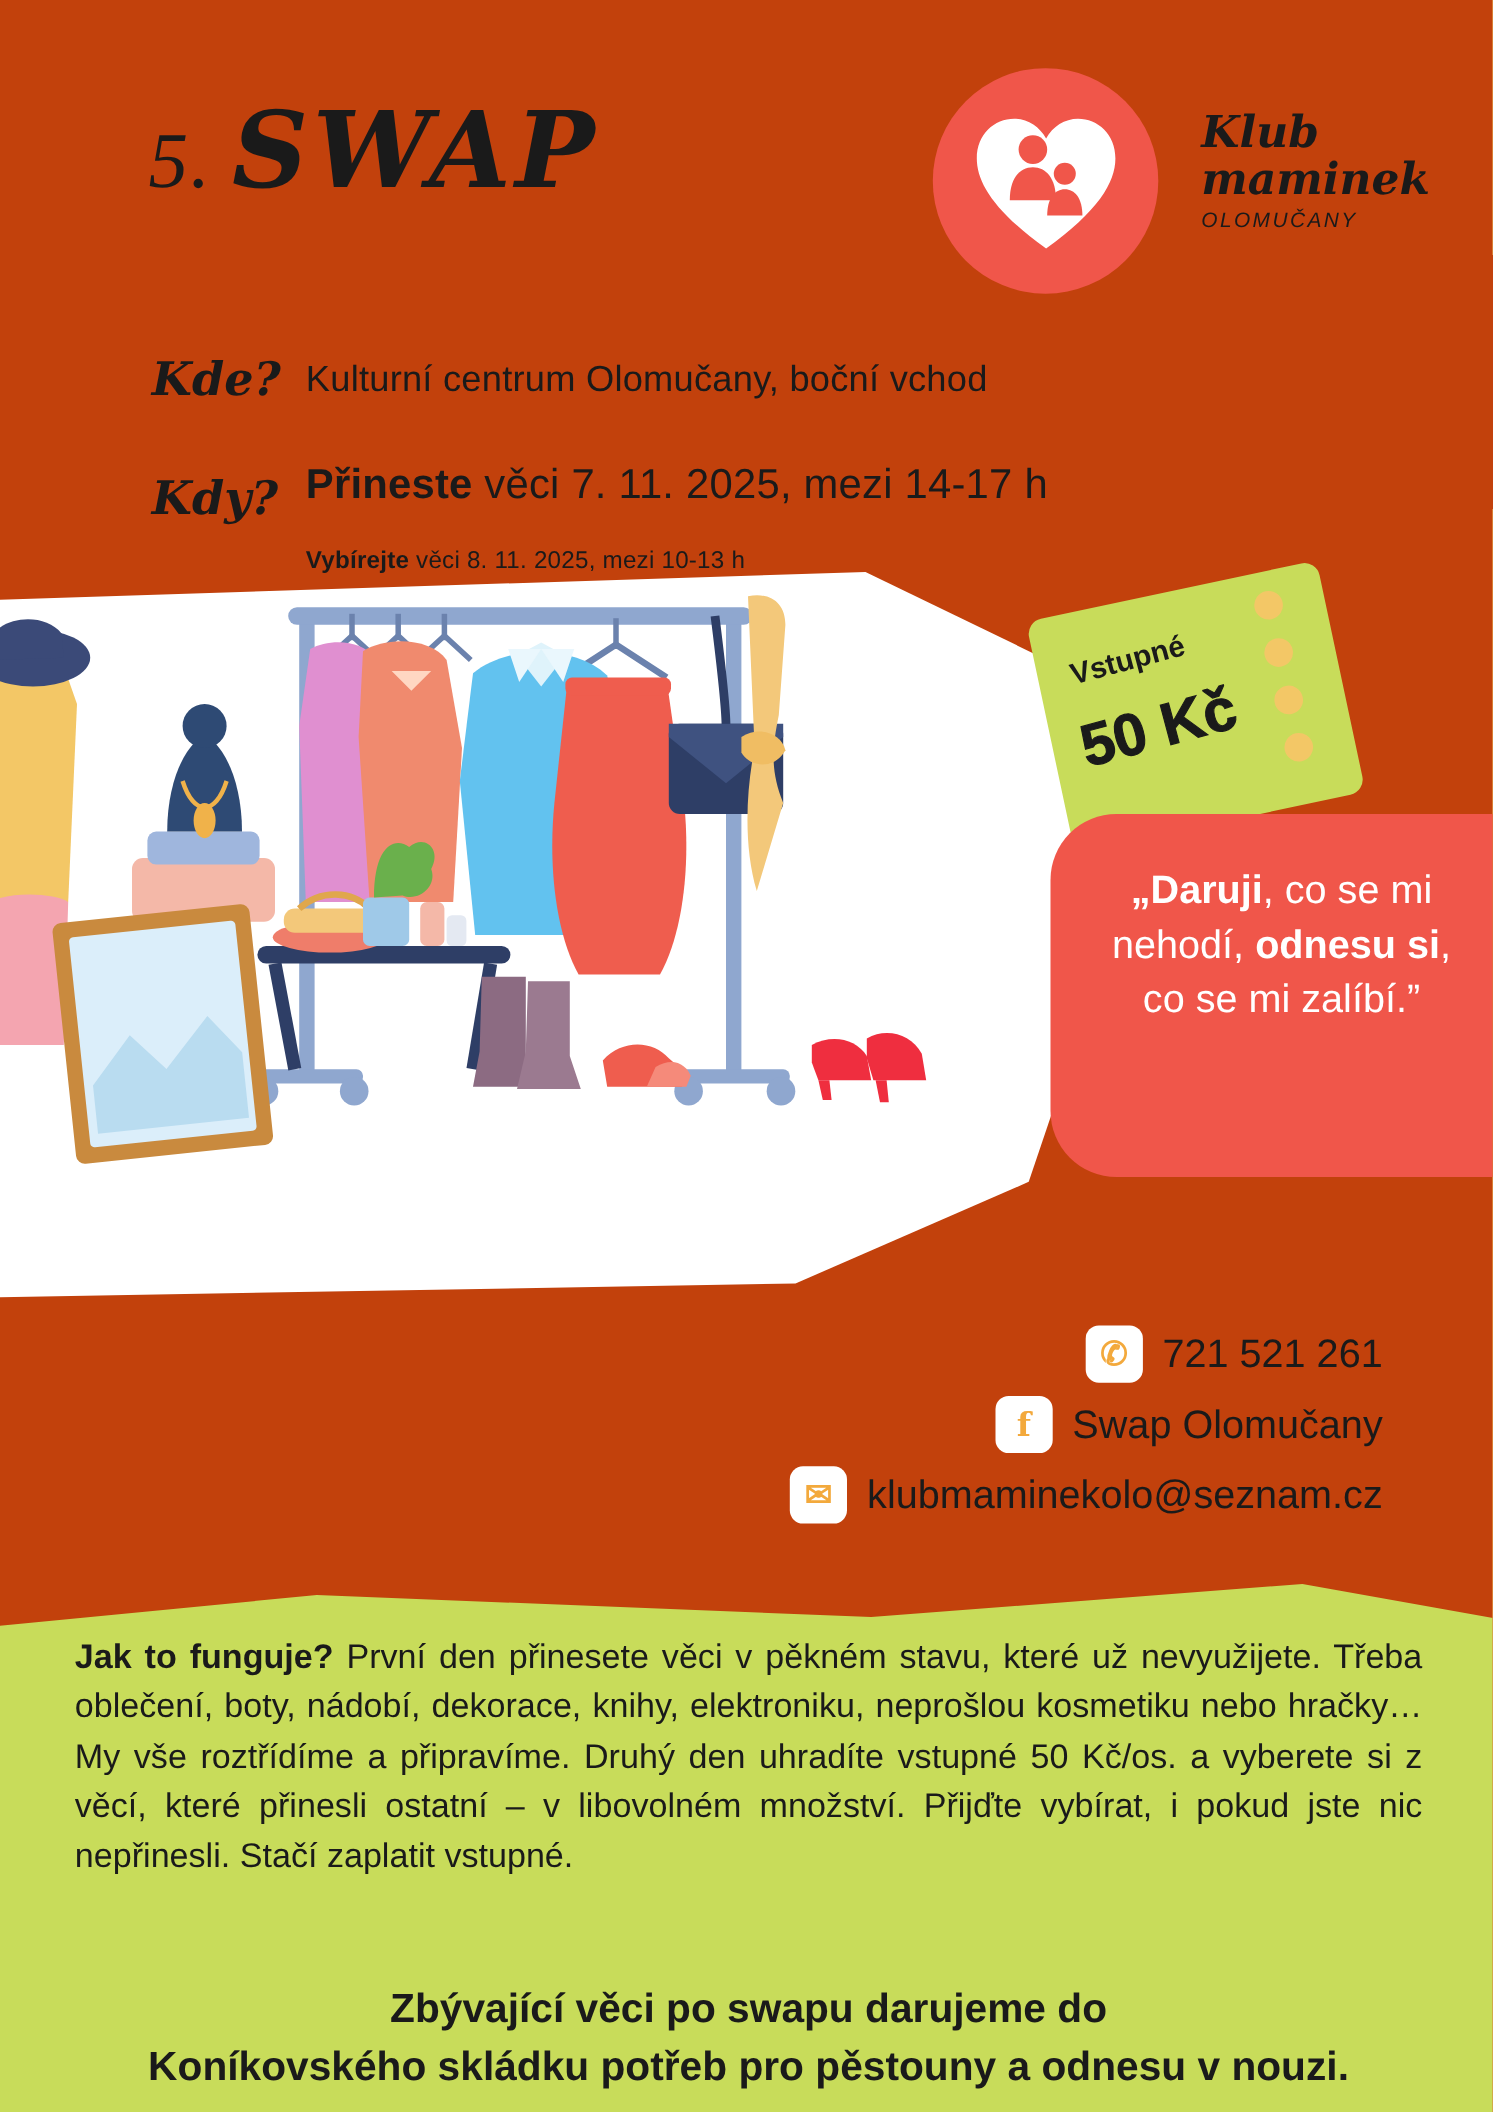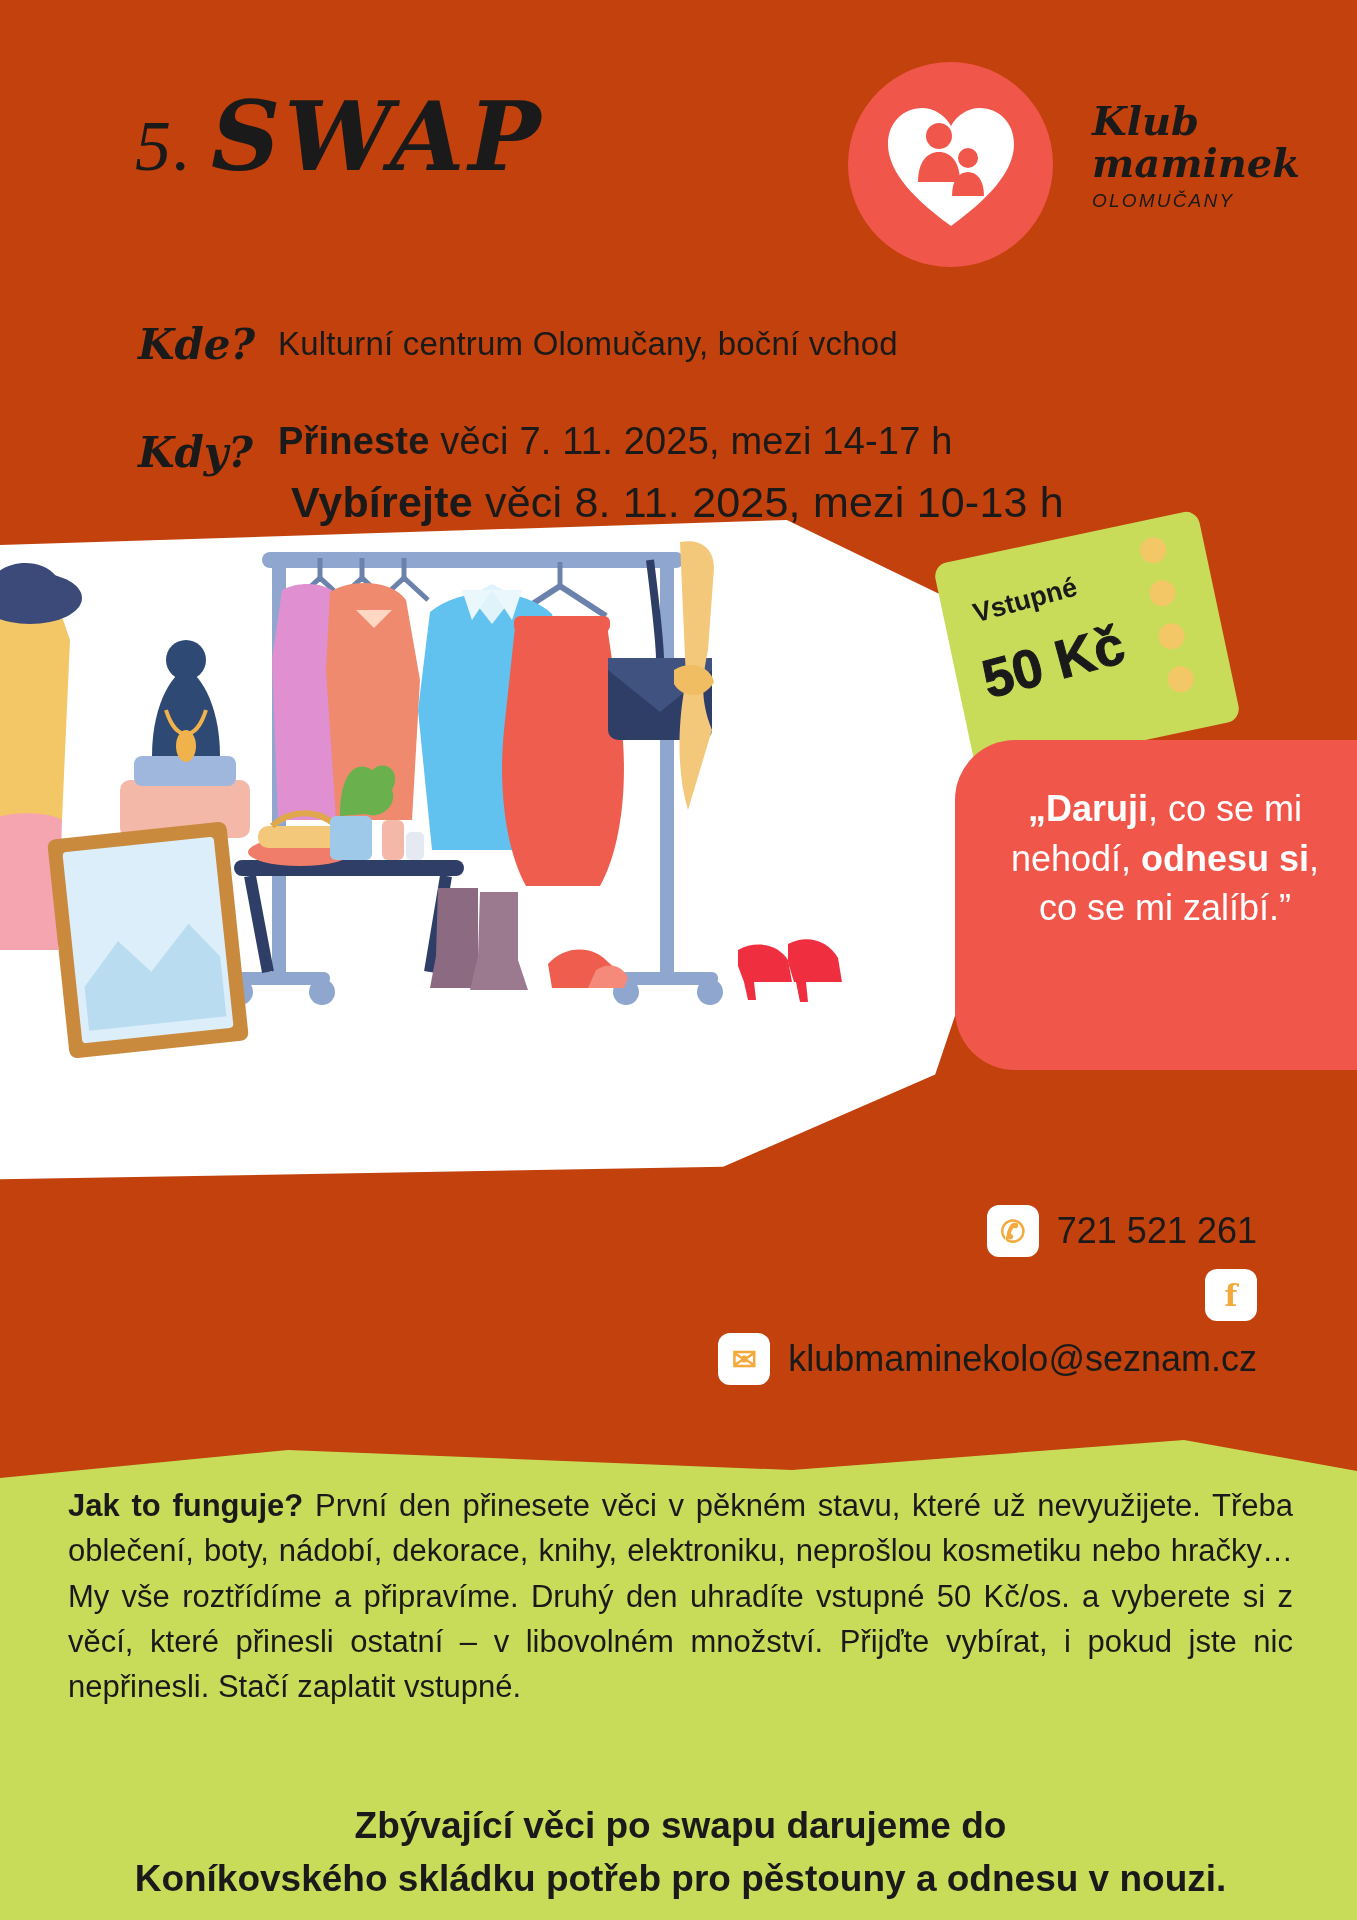--- a/index.html
+++ b/index.html
@@ -77,22 +77,22 @@
 
   .info-kde {
     position: absolute; left: 278px; top: 325px;
     font-size: 33px; color: #1a1a1a; letter-spacing: .2px;
   }
   .info-kdy1 {
     position: absolute; left: 278px; top: 420px;
     font-size: 38px; color: #1a1a1a; letter-spacing: .2px;
   }
   .info-kdy2 {
-    position: absolute; left: 278px; top: 478px;
-    font-size: 43px; color: #1a1a1a; letter-spacing: .2px; margin-left: 13px;
+    position: absolute; left: 278px; top: 496px;
+    font-size: 22px; color: #1a1a1a; letter-spacing: .2px;
   }
   .b { font-weight: bold; }
 
   
   .white-blob {
     position: absolute;
     left: -40px; top: 520px;
     width: 1060px; height: 660px;
     background: #ffffff;
     border-radius: 0 120px 80px 0 / 0 180px 120px 0;
@@ -320,20 +320,21 @@
     <span style="font-weight:bold">„Daruji</span><span>, co se mi nehodí, </span><span style="font-weight:bold">odnesu si</span><span>, co se mi zalíbí.”</span>
   </div>
 
   <div class="contact">
     <div class="contact-row">
       <div class="cicon">✆</div>
       <div class="txt">721 521 261</div>
     </div>
     <div class="contact-row">
       <div class="cicon" style="font-family:'DejaVu Serif',serif;">f</div>
+      <div class="txt">Swap Olomučany</div>
     </div>
     <div class="contact-row">
       <div class="cicon">✉</div>
       <div class="txt">klubmaminekolo@seznam.cz</div>
     </div>
   </div>
 
   <div class="green-band"></div>
   <div class="footer-text">
     <span style="font-weight:bold">Jak to funguje?</span><span> První den přinesete věci v pěkném stavu, které už nevyužijete. Třeba oblečení, boty, nádobí, dekorace, knihy, elektroniku, neprošlou kosmetiku nebo hračky… My vše roztřídíme a připravíme. Druhý den uhradíte vstupné 50 Kč/os. a vyberete si z věcí, které přinesli ostatní – v libovolném množství. Přijďte vybírat, i pokud jste nic nepřinesli. Stačí zaplatit vstupné.</span>

